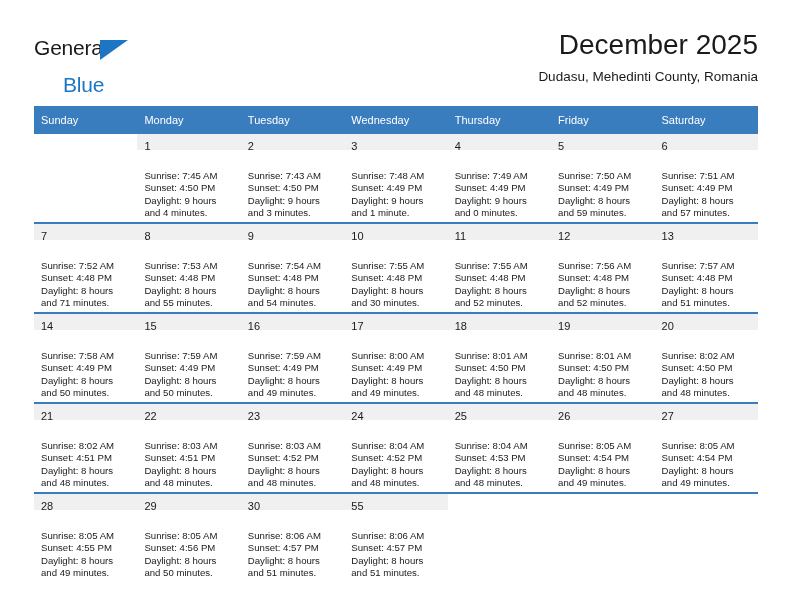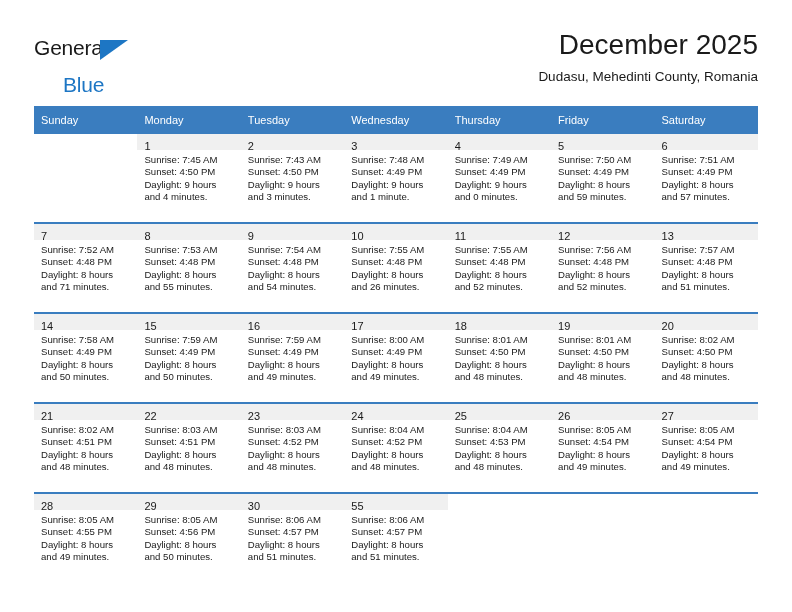--- a/index.html
+++ b/index.html
@@ -135,21 +135,21 @@
   }
   .daynum {
     font-size: 11px;
     color: #1a1a1a;
     line-height: 13px;
   }
   .daycell.empty .daynum-band {
     background: #ffffff;
   }
   .dayinfo {
-    padding: 4px 6px 0 7px;
+    padding: 20px 6px 0 7px;
     font-size: 9.6px;
     line-height: 12.4px;
     color: #1a1a1a;
   }
   .dayinfo div {
     white-space: nowrap;
   }
 </style>
 </head>
 <body>
@@ -291,21 +291,21 @@
               </div>
             </div>
           </td>
           <td>
             <div class="daycell">
               <div class="daynum-band"><span class="daynum">10</span></div>
               <div class="dayinfo">
                 <div>Sunrise: 7:55 AM</div>
                 <div>Sunset: 4:48 PM</div>
                 <div>Daylight: 8 hours</div>
-                <div>and 26 minutes.</div>
+                <div>and 30 minutes.</div>
               </div>
             </div>
           </td>
           <td>
             <div class="daycell">
               <div class="daynum-band"><span class="daynum">11</span></div>
               <div class="dayinfo">
                 <div>Sunrise: 7:55 AM</div>
                 <div>Sunset: 4:48 PM</div>
                 <div>Daylight: 8 hours</div>

